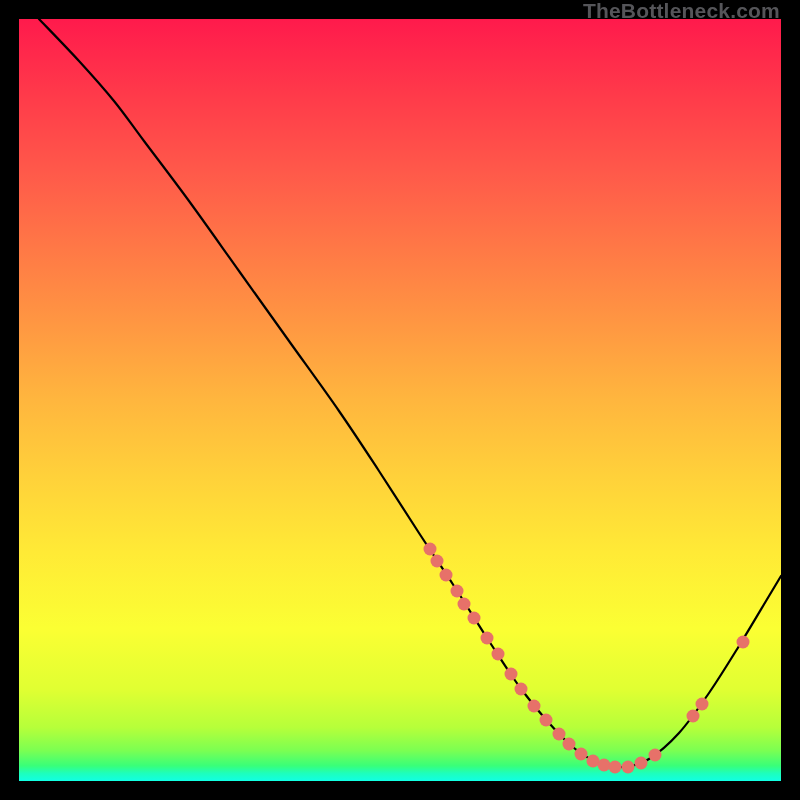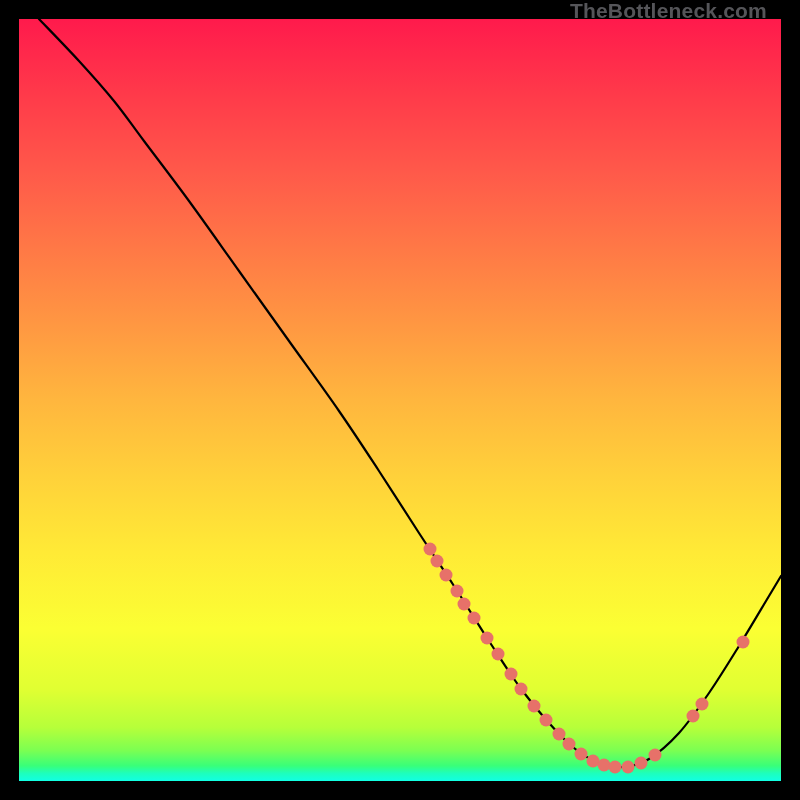--- a/index.html
+++ b/index.html
@@ -31,21 +31,21 @@
       #b6ff3a 93%,
       #7bff52 96%,
       #39ff79 98%,
       #1dffbc 99%,
       #11ffe4 100%
     );
   }
   .watermark {
     position: absolute;
     top: -1px;
-    right: 33px;
+    right: 20px;
     color: #555559;
     font-size: 21px;
     font-weight: 600;
     letter-spacing: 0.2px;
     user-select: none;
     text-align: center;
   }
   svg.plot {
     position: absolute;
     left: 0;

